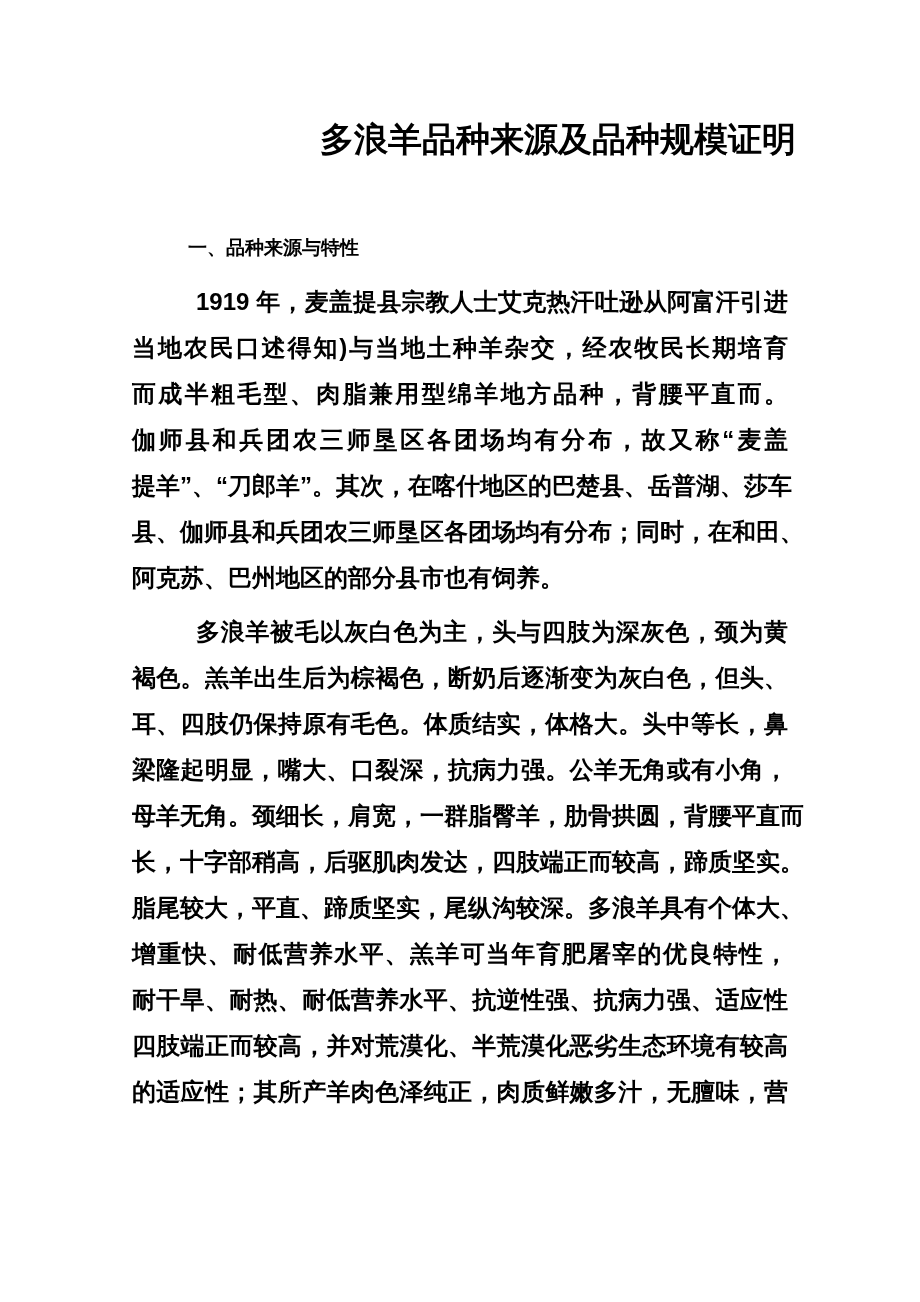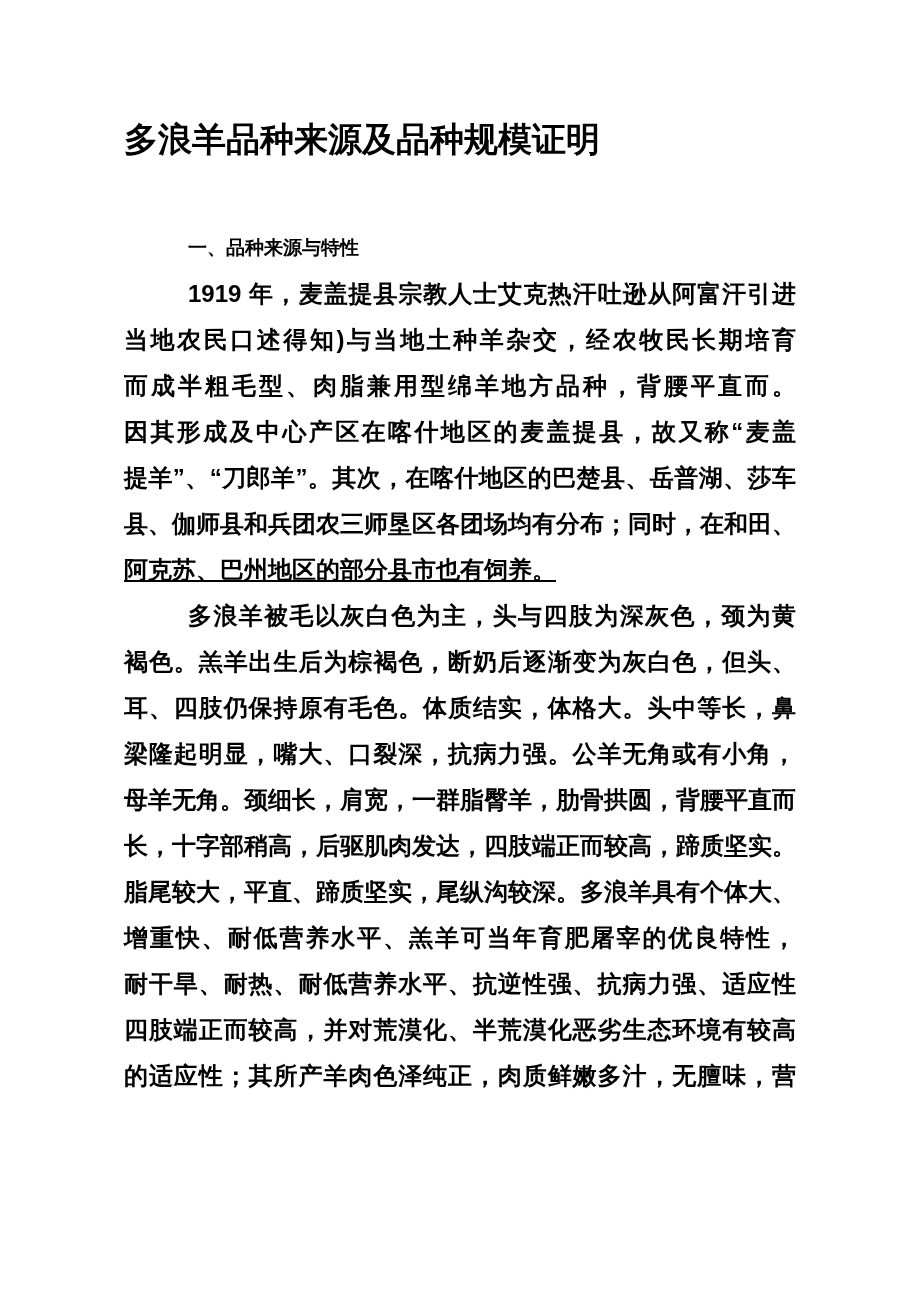--- a/index.html
+++ b/index.html
@@ -24,69 +24,68 @@
     margin: 0 124px;
     width: 672px;
   }
   .doc-title {
     margin: 0;
     padding-top: 119px;
     font-family: "Liberation Serif", "DejaVu Serif", serif;
     font-size: 34px;
     font-weight: bold;
     line-height: 42px;
-    text-align: left;
+    text-align: right;
     letter-spacing: 0px;
     white-space: nowrap;
   }
   .section-heading {
     margin: 64px 0 0 0;
     padding-left: 64px;
     font-size: 19px;
     font-weight: bold;
     line-height: 46px;
     white-space: nowrap;
   }
   .body-text {
     margin: 0;
   }
   .para {
-    margin: 0;
+    margin: 8px;
   }
   .line {
     font-size: 24px;
     font-weight: 600;
     line-height: 46px;
     white-space: nowrap;
     text-align: justify;
     text-align-last: justify;
     overflow: visible;
   }
   .line.first {
     text-indent: 64px;
   }
   .line.short {
     text-align: left;
     text-align-last: left;
-    text-decoration: underline;
   }
 </style>
 </head>
 <body>
 
 <div class="page">
   <div class="content">
     <h1 class="doc-title">多浪羊品种来源及品种规模证明</h1>
     <h2 class="section-heading">一、品种来源与特性</h2>
     <div class="body-text">
         <div class="para">
           <div class="line first">1919 年，麦盖提县宗教人士艾克热汗吐逊从阿富汗引进</div>
           <div class="line">当地农民口述得知)与当地土种羊杂交，经农牧民长期培育</div>
           <div class="line">而成半粗毛型、肉脂兼用型绵羊地方品种，背腰平直而。</div>
-          <div class="line">因其形成及中心产区在喀什地区的麦盖提县，故又称“麦盖</div>
+          <div class="line">伽师县和兵团农三师垦区各团场均有分布，故又称“麦盖</div>
           <div class="line">提羊”、“刀郎羊”。其次，在喀什地区的巴楚县、岳普湖、莎车</div>
           <div class="line">县、伽师县和兵团农三师垦区各团场均有分布；同时，在和田、</div>
           <div class="line short">阿克苏、巴州地区的部分县市也有饲养。</div>
         </div>
         <div class="para">
           <div class="line first">多浪羊被毛以灰白色为主，头与四肢为深灰色，颈为黄</div>
           <div class="line">褐色。羔羊出生后为棕褐色，断奶后逐渐变为灰白色，但头、</div>
           <div class="line">耳、四肢仍保持原有毛色。体质结实，体格大。头中等长，鼻</div>
           <div class="line">梁隆起明显，嘴大、口裂深，抗病力强。公羊无角或有小角，</div>
           <div class="line">母羊无角。颈细长，肩宽，一群脂臀羊，肋骨拱圆，背腰平直而</div>

